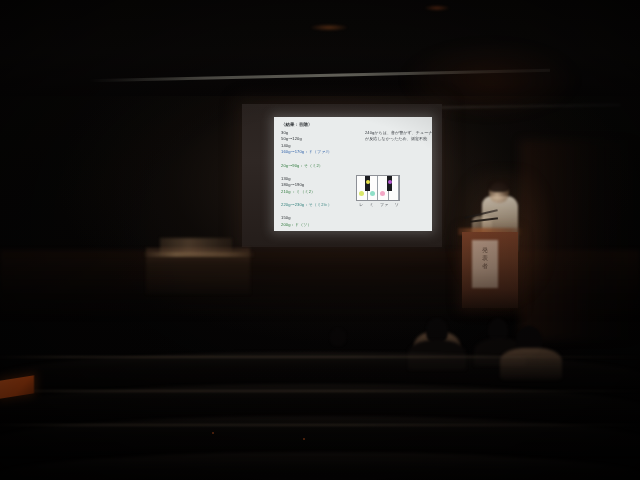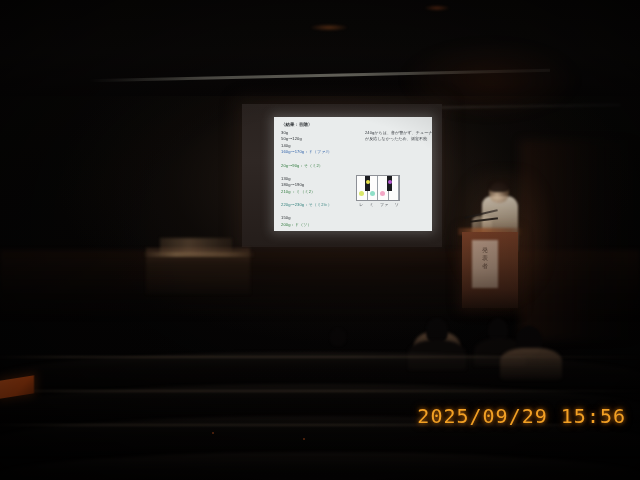--- a/index.html
+++ b/index.html
@@ -480,15 +480,14 @@
   <div class="seat-row" style="top:416px; height:40px;"></div>
   <div class="seat-edge" style="top:424px;"></div>
   <div class="seat-row" style="top:452px; height:40px;"></div>
 
   <div class="exit-sign"></div>
   <div class="floor-dot" style="left:303px; top:438px;"></div>
   <div class="floor-dot" style="left:212px; top:432px;"></div>
 
   <div class="vignette"></div>
 
-  <div class="timestamp">2025/09/29 15:56</div>
 
 </div>
 
 </body></html>

